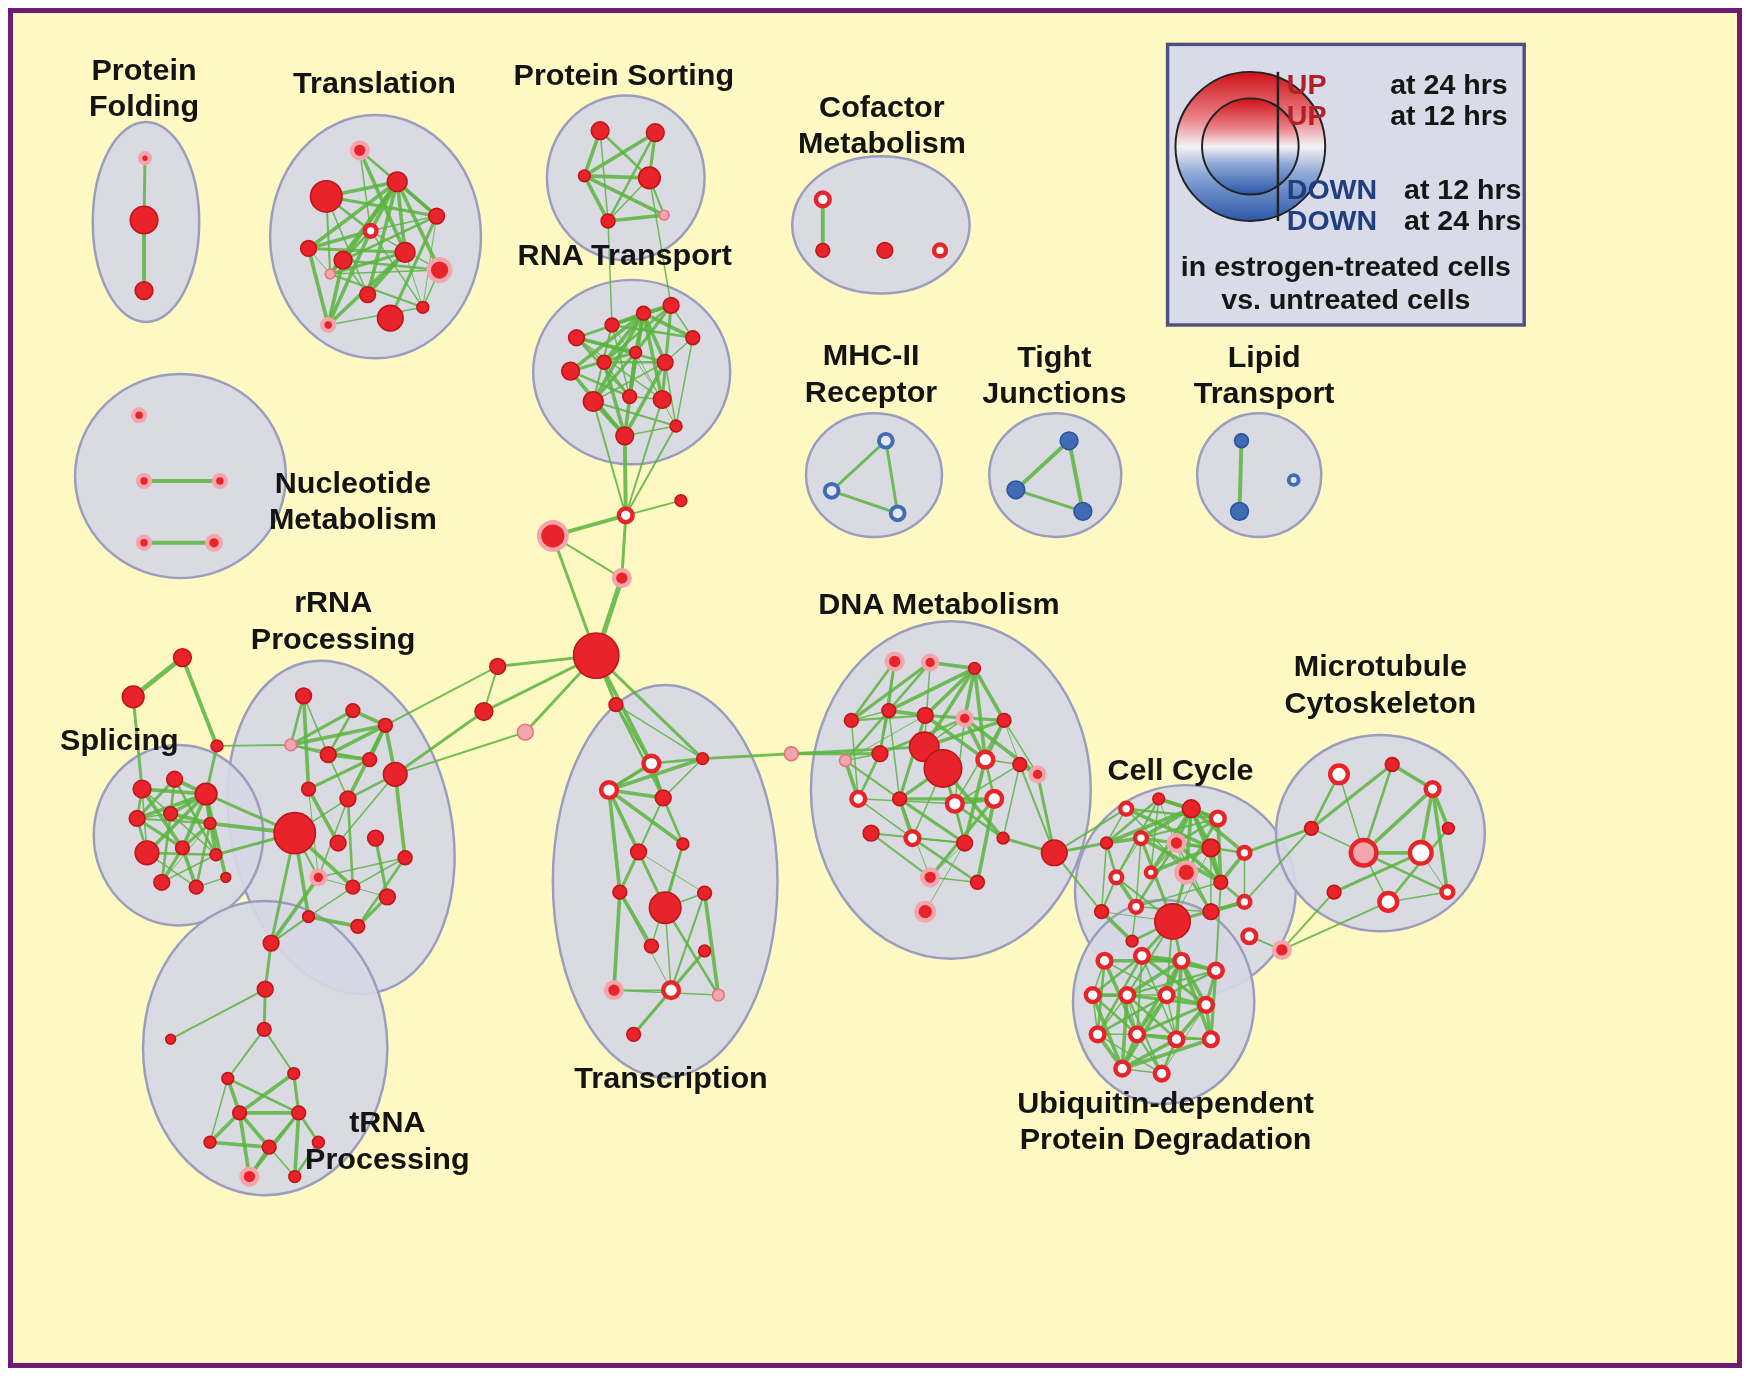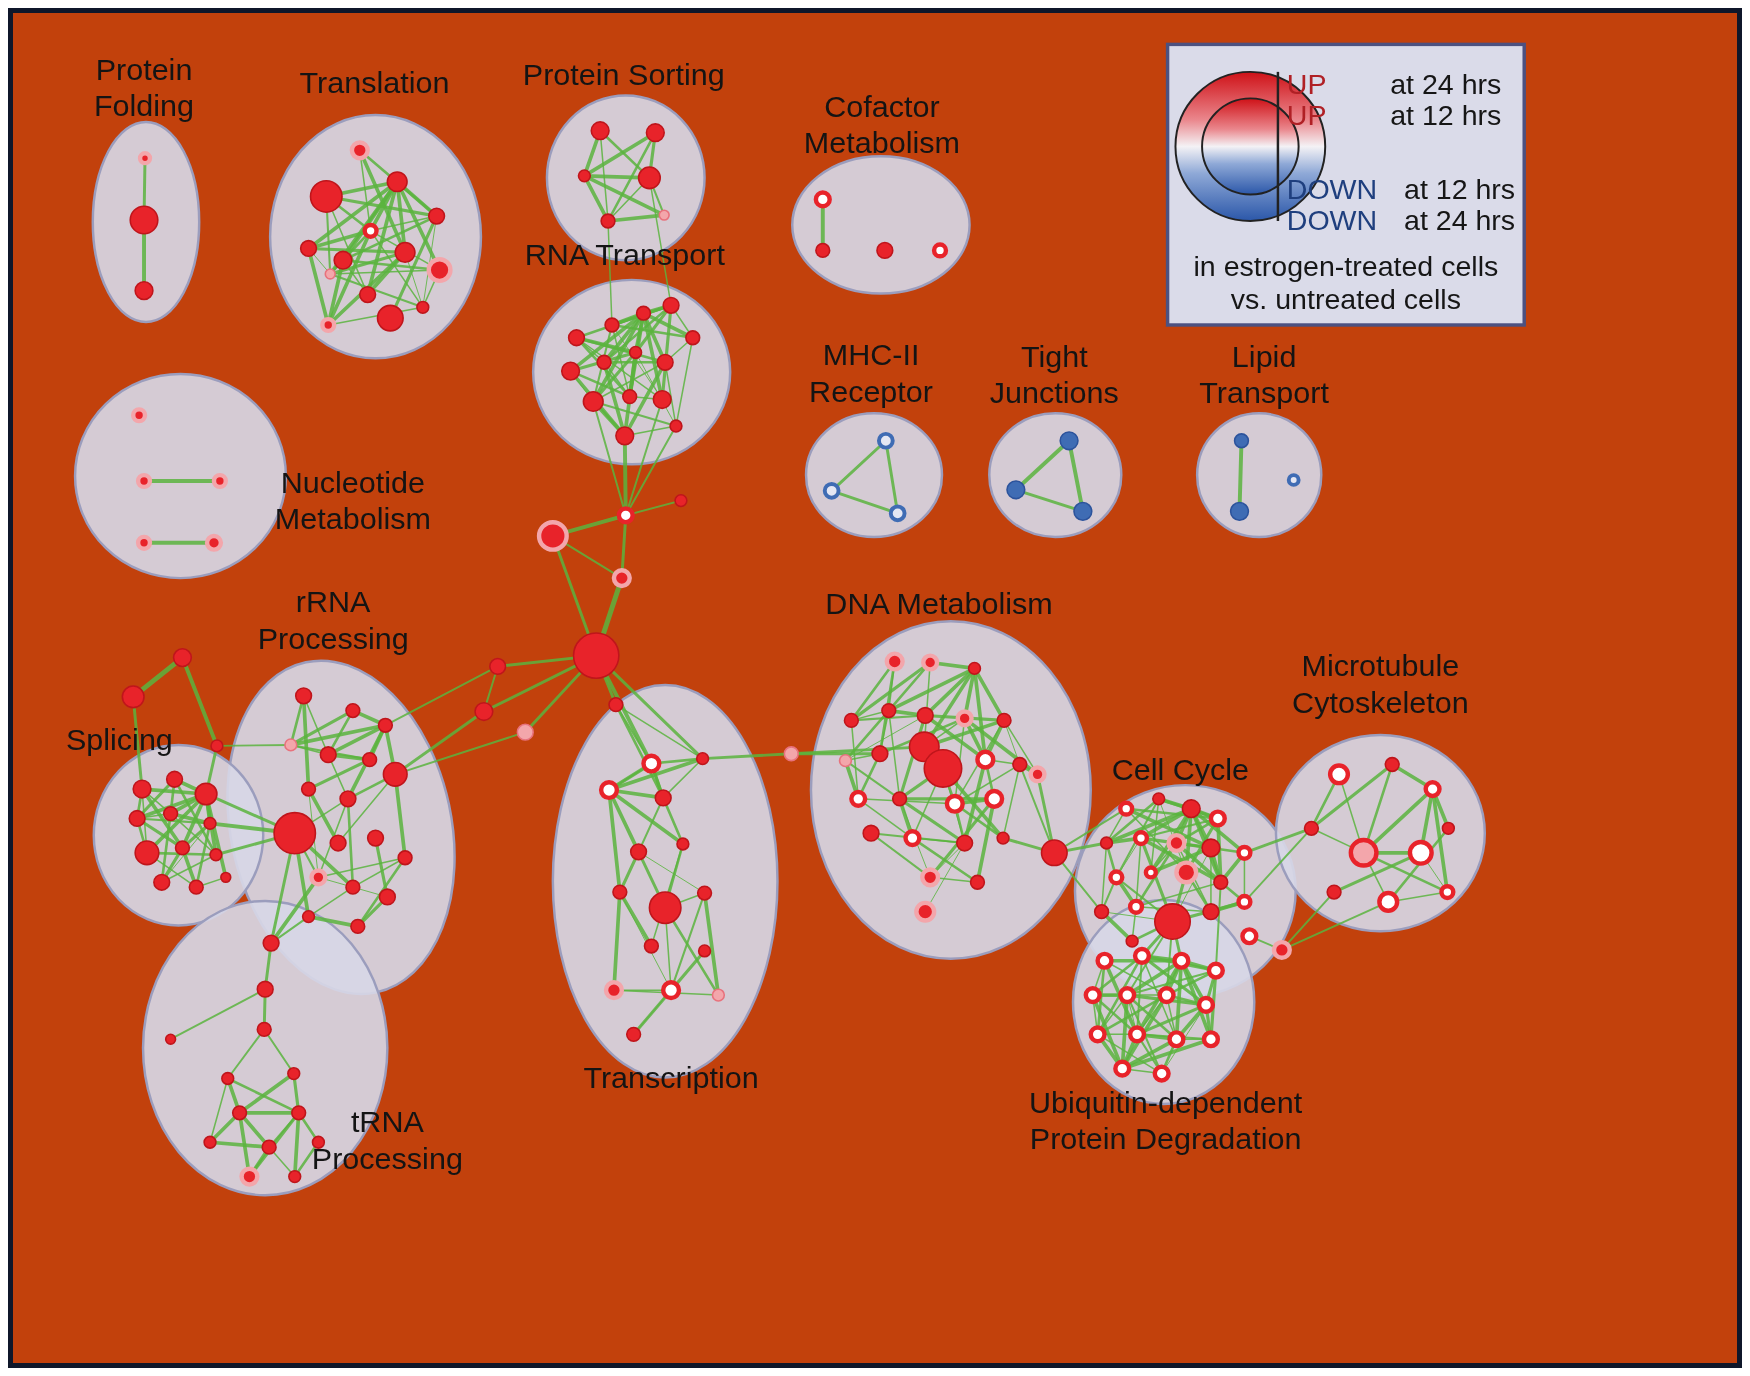--- a/index.html
+++ b/index.html
@@ -1,18 +1,18 @@
 <!DOCTYPE html>
 <html><head>
 <meta charset="utf-8">
 <style>
   html,body{margin:0;padding:0;background:#ffffff;}
   body{width:1750px;height:1376px;position:relative;overflow:hidden;}
-  .frame{position:absolute;left:8px;top:8px;right:8px;bottom:8px;border:5px solid #0f172a;
-         background:#c2410c;box-sizing:border-box;}
+  .frame{position:absolute;left:8px;top:8px;right:8px;bottom:8px;border:5px solid #701a75;
+         background:#fef9c3;box-sizing:border-box;font-weight:bold;}
   svg{display:block;width:100%;height:100%;}
   text{font-family:"Liberation Sans","DejaVu Sans",sans-serif;}
 </style>
 </head>
 <body>
 
 <div class="frame">
   <svg id="net" viewBox="0 0 1750 1376" preserveAspectRatio="none" xmlns="http://www.w3.org/2000/svg">
       <defs>
         <linearGradient id="gOut" x1="0" y1="60" x2="0" y2="212" gradientUnits="userSpaceOnUse">

